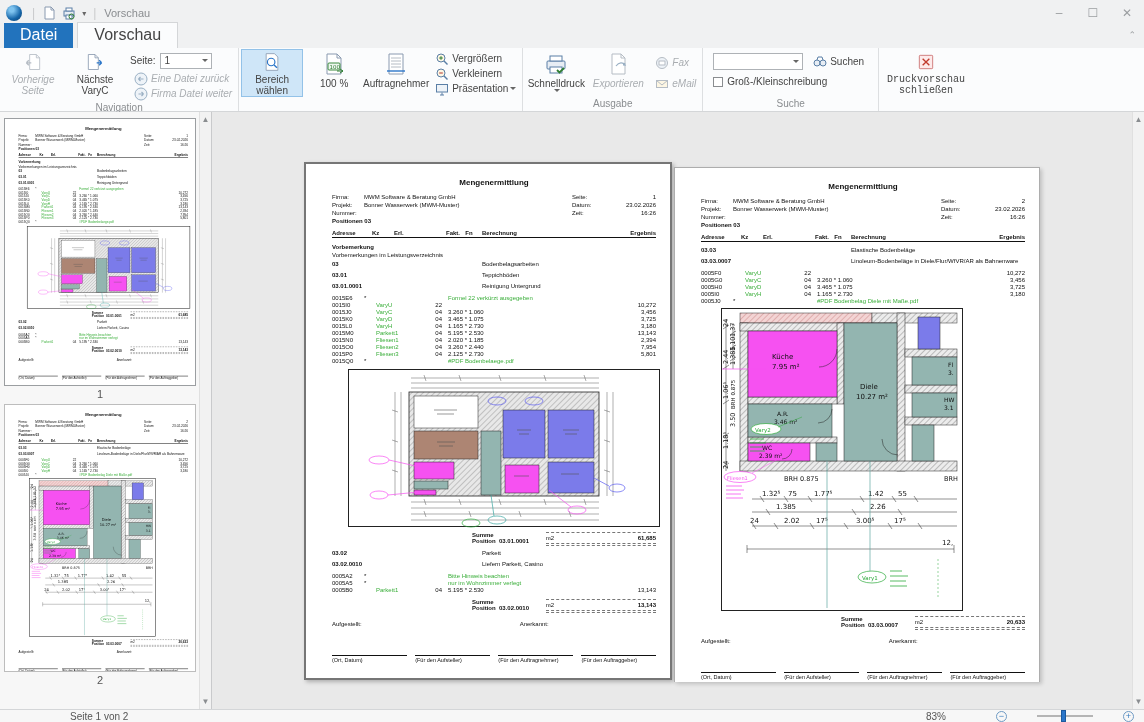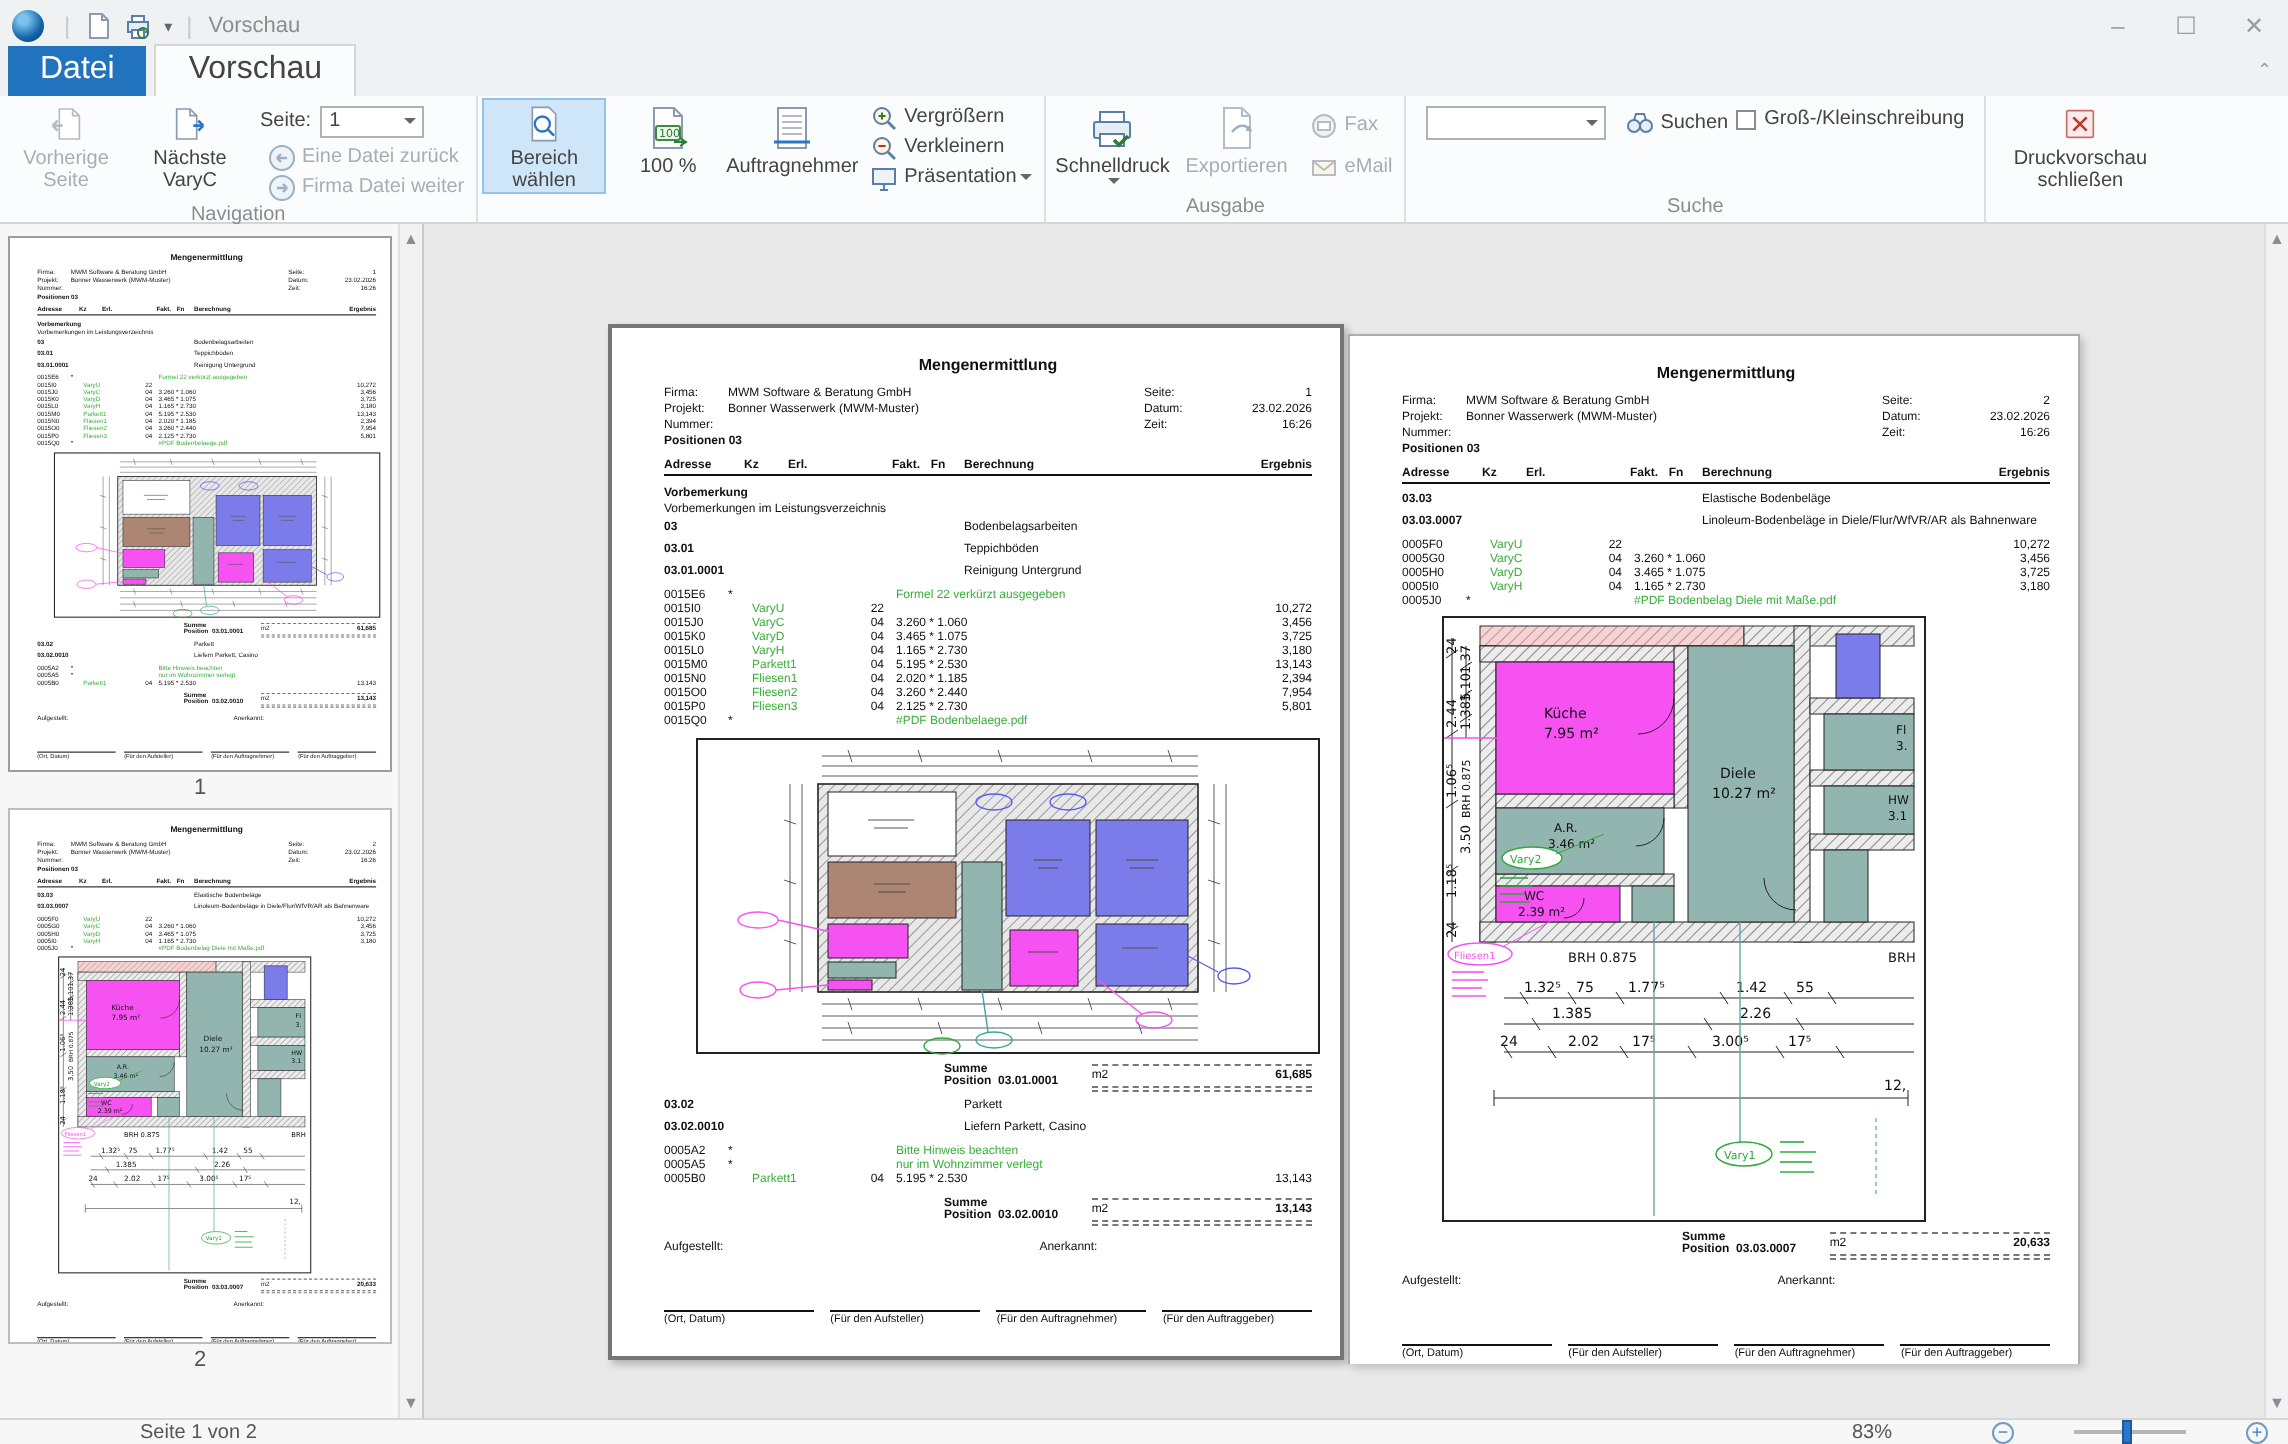--- a/index.html
+++ b/index.html
@@ -25,21 +25,21 @@
   .ribbon-collapse { position:absolute; right:8px; top:4px; color:#9b9ea1; font-size:9px; }
 
   
   .ribbon { height:64px; background:#fbfcfd; border-bottom:1px solid #d4d6d8; display:flex; align-items:stretch; flex:0 0 auto; }
   .rgroup { display:flex; flex-direction:column; border-right:1px solid #dddfe1; padding:1px 2px 0 2px; }
   .rgroup-body { flex:1; display:flex; align-items:flex-start; }
   .rgroup-label { text-align:center; font-size:10px; color:#8a8d90; height:14px; line-height:13px; }
   .rbig { width:62px; height:48px; display:flex; flex-direction:column; align-items:center; justify-content:flex-start; text-align:center; font-size:10px; line-height:11px; color:#444; padding-top:2px; border:1px solid transparent; }
   .rbig .ric { margin-bottom:2px; }
   .rbig.sel { background:#cfe6f8; border:1px solid #93c2e8; }
-  .rbig.disabled, .rsmall.disabled { color:#a9adb1; }
+  .rbig.disabled, .rsmall.disabled { color:#a9adb1;font-style:italic; }
   .rcol { display:flex; flex-direction:column; justify-content:flex-start; padding-top:2px; }
   .rsmall { display:flex; align-items:center; font-size:10px; color:#444; height:15px; padding:0 4px; white-space:nowrap; }
   .rsmall .ric16 { margin-right:3px; }
   .ric { width:24px; height:24px; }
   .ric16 { width:14px; height:14px; }
   .caret-d { display:inline-block; width:0; height:0; border-left:3px solid transparent; border-right:3px solid transparent; border-top:3px solid #666; margin-left:2px; vertical-align:middle; }
   .seite-row { display:flex; align-items:center; height:17px; margin:1px 0 2px 0; }
   .seite-label { font-size:10px; margin-right:4px; }
   .seite-box { width:52px; height:16px; background:#fff; border:1px solid #aeb2b6; display:flex; align-items:center; font-size:10px; padding-left:4px; justify-content:space-between; }
   .seite-box .caret-d { margin-right:3px; }
@@ -284,21 +284,21 @@
                 <path d="M1.5 3.5L7 8l5.5-4.5" fill="none" stroke="#b5bcc4"></path>
               </svg>
             <span>eMail</span>
           </div>
         </div>
       </div>
       <div class="rgroup-label">Ausgabe</div>
     </div>
 
     <div class="rgroup">
-      <div class="rgroup-body" style="padding:0 8px;">
+      <div class="rgroup-body" style="flex-direction:column; padding:0 8px;">
         <div class="search-row">
           <div class="search-box">
             <span></span>
               <span class="caret-d" style="margin-right:3px;"></span>
           </div>
           <div class="rsmall" style="margin-left:6px;">
             <svg class="ric16" viewBox="0 0 14 14">
                 <circle cx="4" cy="9" r="3" fill="#e7edf4" stroke="#5a7fa6"></circle>
                 <circle cx="10" cy="9" r="3" fill="#e7edf4" stroke="#5a7fa6"></circle>
                 <path d="M4 6L5 3h4l1 3" fill="none" stroke="#5a7fa6"></path>
@@ -309,21 +309,21 @@
         <div class="check-row">
           <span class="checkbox"></span>
           <span>Groß-/Kleinschreibung</span>
         </div>
       </div>
       <div class="rgroup-label">Suche</div>
     </div>
 
     <div class="rgroup" style="border-right:none;">
       <div class="rgroup-body">
-        <div class="rbig" style="width:90px;">
+        <div class="rbig" style="width:90px;font-family:Liberation Mono, monospace;">
           <svg class="ric" viewBox="0 0 24 24">
               <rect x="4" y="4" width="16" height="16" rx="1" fill="#fdeaea" stroke="#c96a6a"></rect>
               <path d="M8 8l8 8M16 8l-8 8" stroke="#c0392b" stroke-width="1.6"></path>
             </svg>
           <span>Druckvorschau schließen</span>
         </div>
       </div>
       <div class="rgroup-label"></div>
     </div>
 

